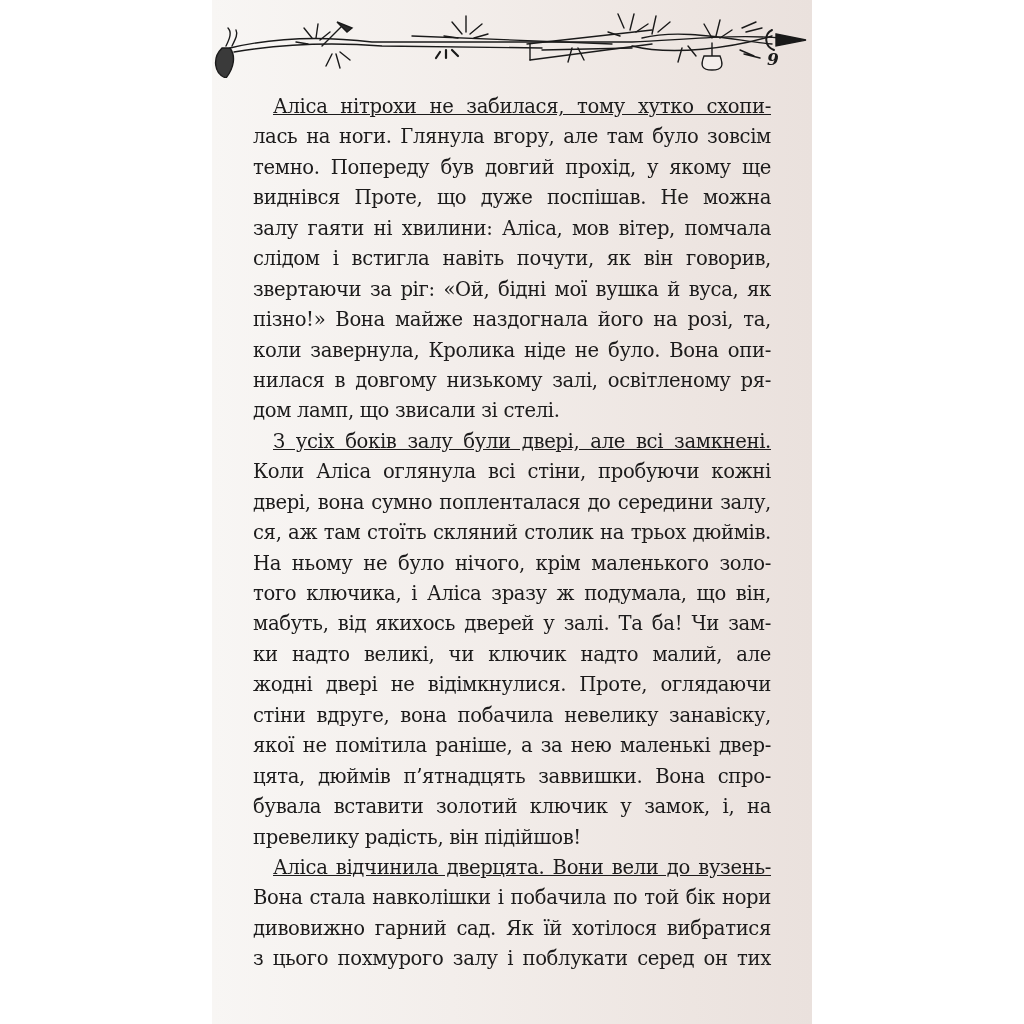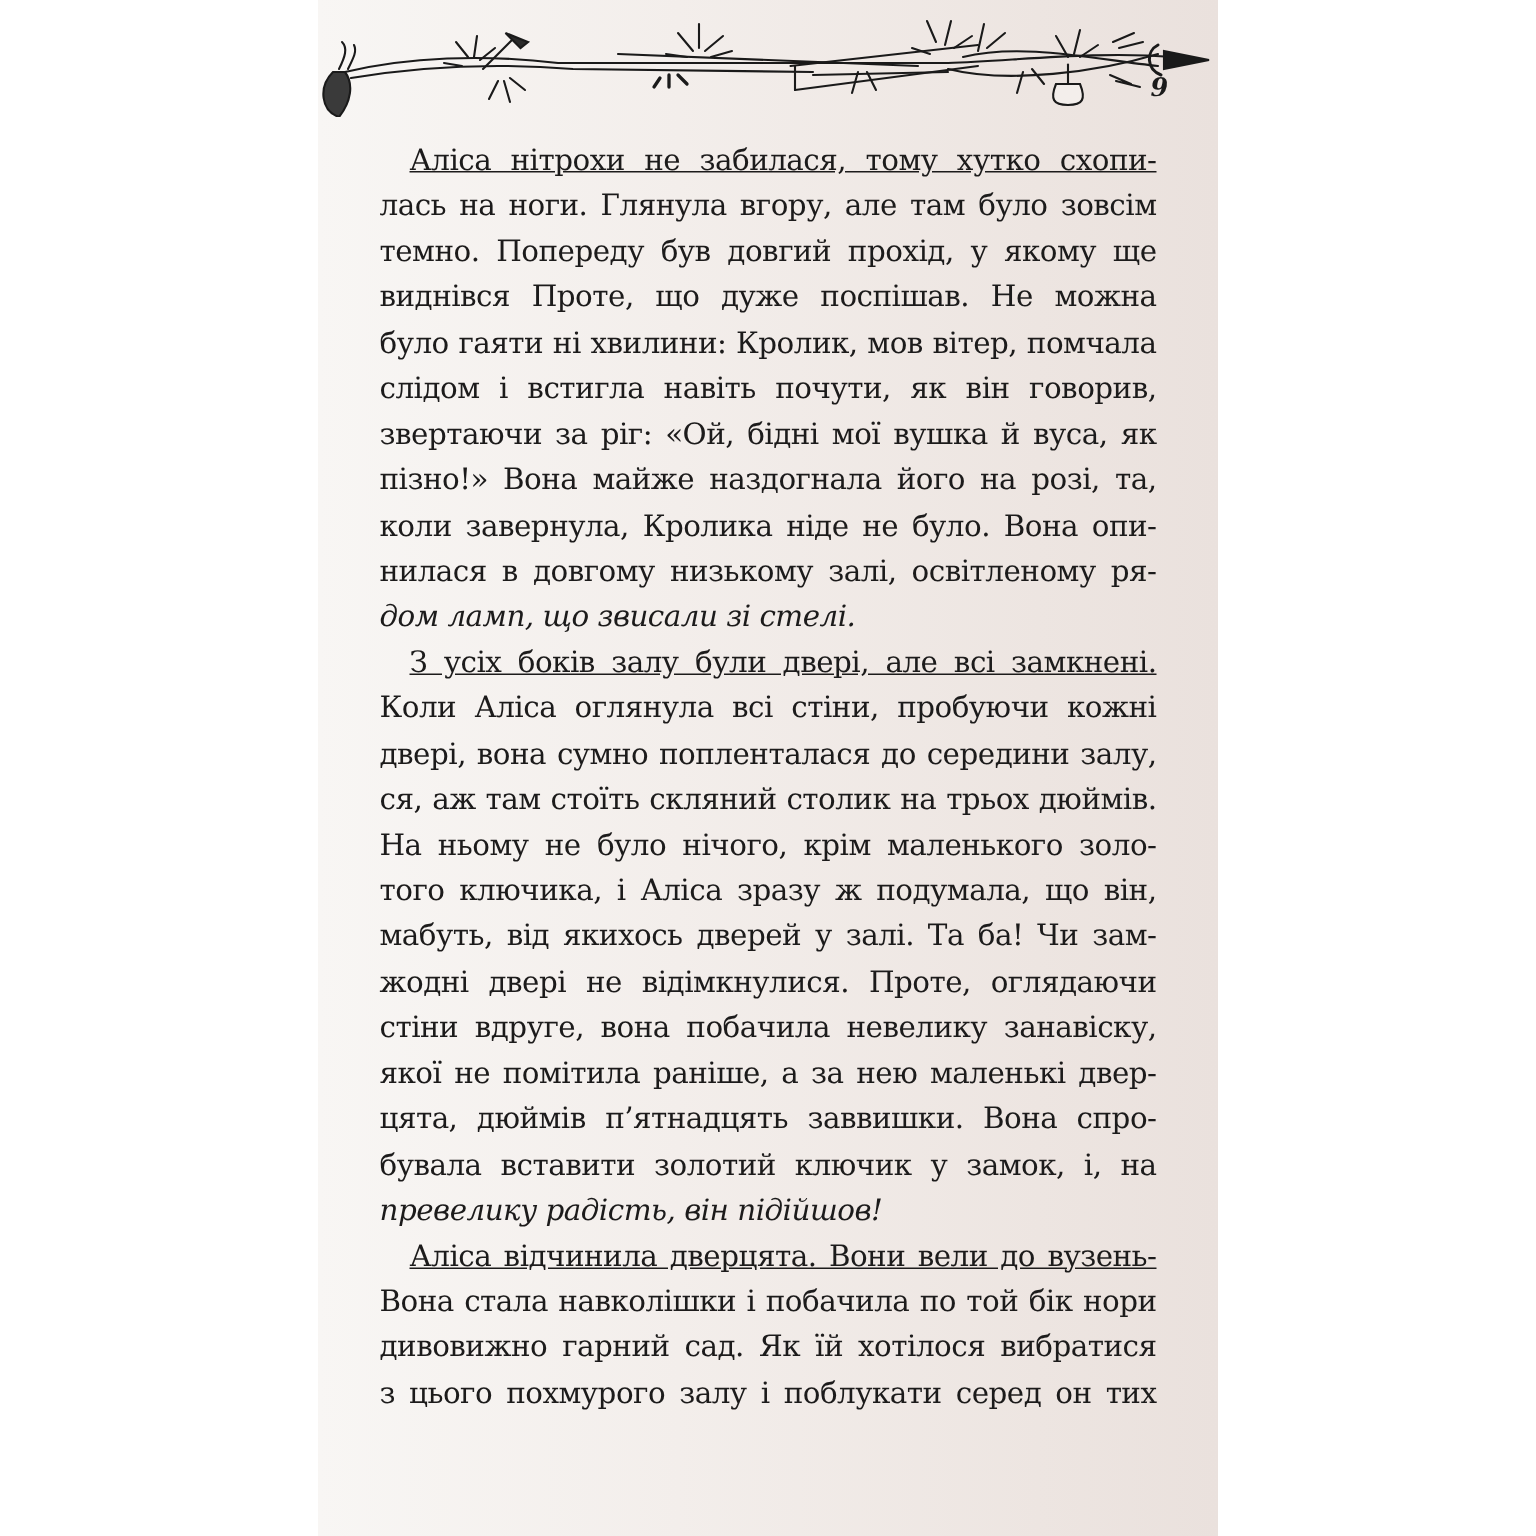--- a/index.html
+++ b/index.html
@@ -48,21 +48,21 @@
   }
   .line {
     display: block;
     text-align: justify;
     text-align-last: justify;
     white-space: nowrap;
     height: 30.45px;
     overflow: visible;
   }
   .line.indent { padding-left: 20px; }
-  .line.last { text-align-last: left; font-style: italic; }
+  .line.last { text-align-last: left; }
   .line .inner {
     display: inline-block;
     width: 100%;
     text-align: justify;
     text-align-last: justify;
     white-space: normal;
   }
   .line.last .inner { text-align-last: left; }
   .line.indent .inner { width: calc(100%); text-decoration: underline; }
 </style>
@@ -112,37 +112,38 @@
 
   <div class="page-number">9</div>
 
   <div class="body-text">
 
     <div>
       <span class="line indent"><span class="inner">Аліса нітрохи не забилася, тому хутко схопи-</span></span>
       <span class="line"><span class="inner">лась на ноги. Глянула вгору, але там було зовсім</span></span>
       <span class="line"><span class="inner">темно. Попереду був довгий прохід, у якому ще</span></span>
       <span class="line"><span class="inner">виднівся Проте, що дуже поспішав. Не можна</span></span>
-      <span class="line"><span class="inner">було гаяти ні хвилини: Кролик, мов вітер, помчала</span></span>
+      <span class="line"><span class="inner">залу гаяти ні хвилини: Аліса, мов вітер, помчала</span></span>
       <span class="line"><span class="inner">слідом і встигла навіть почути, як він говорив,</span></span>
       <span class="line"><span class="inner">звертаючи за ріг: «Ой, бідні мої вушка й вуса, як</span></span>
       <span class="line"><span class="inner">пізно!» Вона майже наздогнала його на розі, та,</span></span>
       <span class="line"><span class="inner">коли завернула, Кролика ніде не було. Вона опи-</span></span>
       <span class="line"><span class="inner">нилася в довгому низькому залі, освітленому ря-</span></span>
       <span class="line last"><span class="inner">дом ламп, що звисали зі стелі.</span></span>
     </div>
 
     <div>
       <span class="line indent"><span class="inner">З усіх боків залу були двері, але всі замкнені.</span></span>
       <span class="line"><span class="inner">Коли Аліса оглянула всі стіни, пробуючи кожні</span></span>
       <span class="line"><span class="inner">двері, вона сумно попленталася до середини залу,</span></span>
       <span class="line"><span class="inner">ся, аж там стоїть скляний столик на трьох дюймів.</span></span>
       <span class="line"><span class="inner">На ньому не було нічого, крім маленького золо-</span></span>
       <span class="line"><span class="inner">того ключика, і Аліса зразу ж подумала, що він,</span></span>
       <span class="line"><span class="inner">мабуть, від якихось дверей у залі. Та ба! Чи зам-</span></span>
+      <span class="line"><span class="inner">ки надто великі, чи ключик надто малий, але</span></span>
       <span class="line"><span class="inner">жодні двері не відімкнулися. Проте, оглядаючи</span></span>
       <span class="line"><span class="inner">стіни вдруге, вона побачила невелику занавіску,</span></span>
       <span class="line"><span class="inner">якої не помітила раніше, а за нею маленькі двер-</span></span>
       <span class="line"><span class="inner">цята, дюймів п’ятнадцять заввишки. Вона спро-</span></span>
       <span class="line"><span class="inner">бувала вставити золотий ключик у замок, і, на</span></span>
       <span class="line last"><span class="inner">превелику радість, він підійшов!</span></span>
     </div>
 
     <div>
       <span class="line indent"><span class="inner">Аліса відчинила дверцята. Вони вели до вузень-</span></span>

